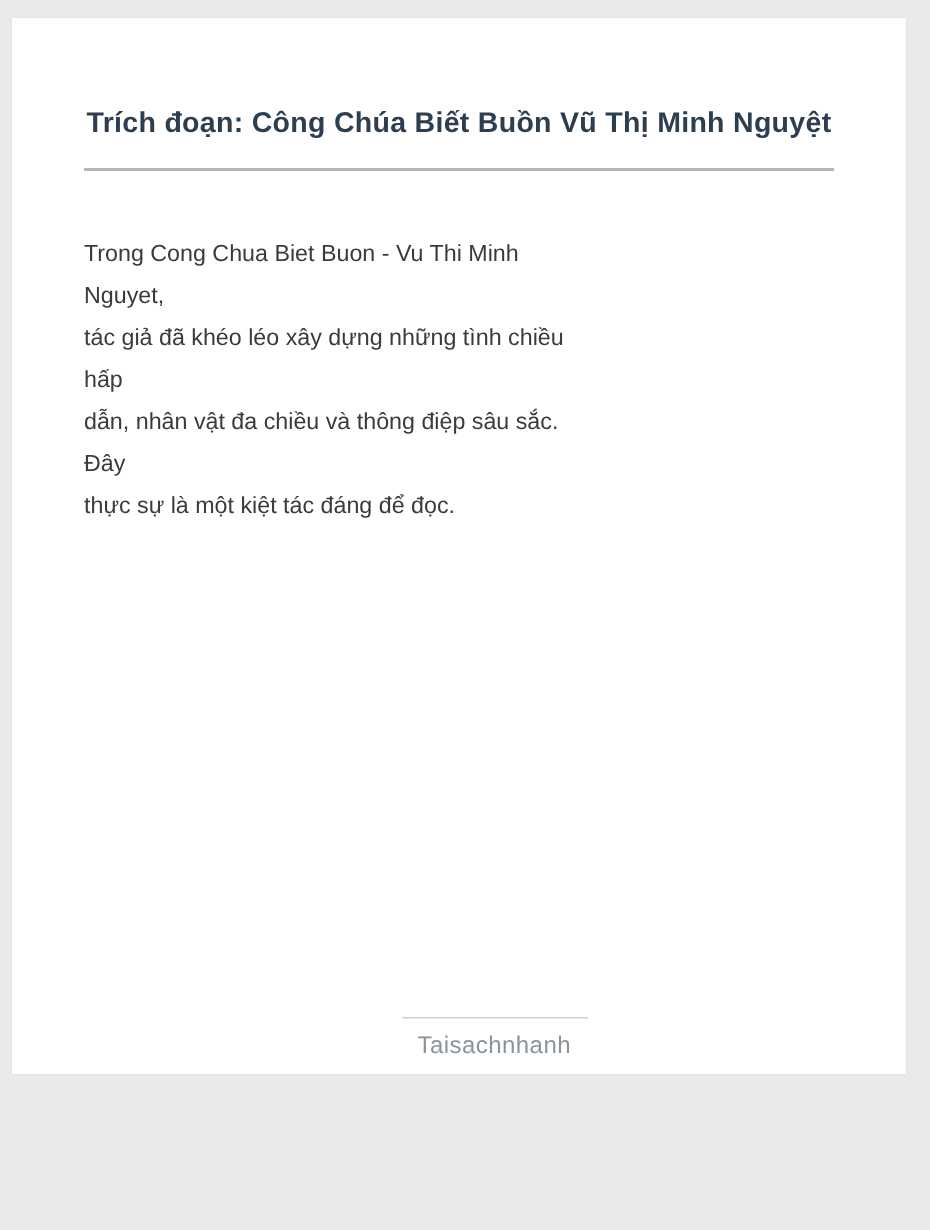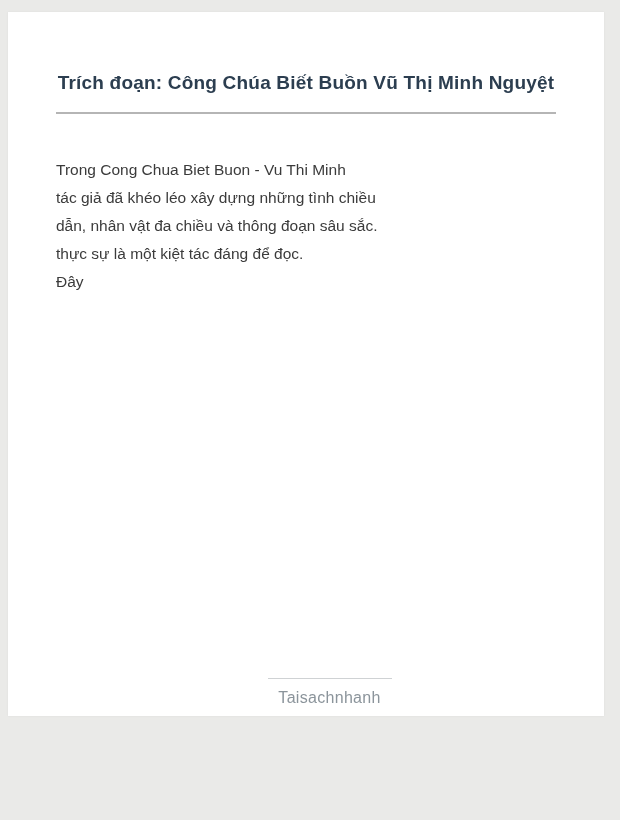--- a/index.html
+++ b/index.html
@@ -76,24 +76,26 @@
 </style>
 </head>
 <body>
 
 <div class="page-card">
   <div class="content">
     <h1 class="page-title">Trích đoạn: Công Chúa Biết Buồn Vũ Thị Minh Nguyệt</h1>
     <hr class="title-divider">
     <div class="excerpt">
       <div class="excerpt-line">Trong Cong Chua Biet Buon - Vu Thi Minh</div>
+      <div class="excerpt-line">Nguyet,</div>
       <div class="excerpt-line">tác giả đã khéo léo xây dựng những tình chiều</div>
-      <div class="excerpt-line">dẫn, nhân vật đa chiều và thông đoạn sâu sắc.</div>
+      <div class="excerpt-line">hấp</div>
+      <div class="excerpt-line">dẫn, nhân vật đa chiều và thông điệp sâu sắc.</div>
+      <div class="excerpt-line">Đây</div>
       <div class="excerpt-line">thực sự là một kiệt tác đáng để đọc.</div>
-      <div class="excerpt-line">Đây</div>
     </div>
   </div>
 
   <div class="footer">
     <hr class="footer-divider">
     <div class="footer-brand">Taisachnhanh</div>
   </div>
 </div>
 
 </body></html>

